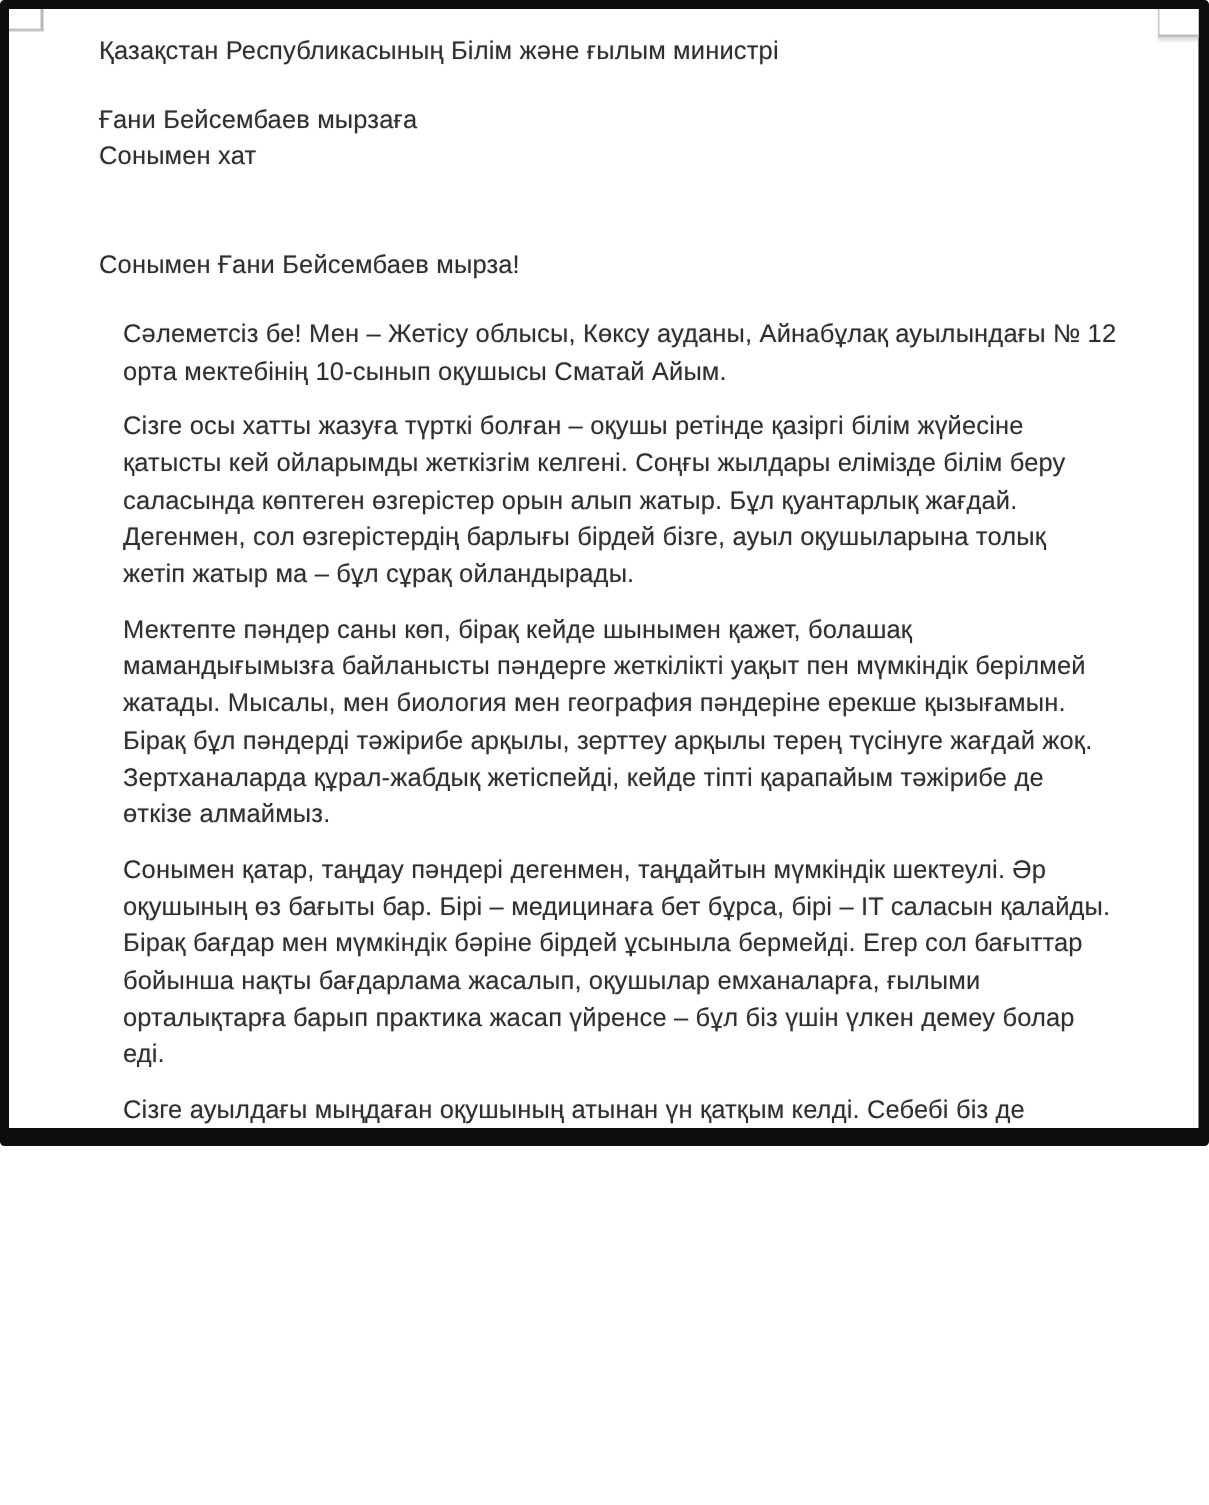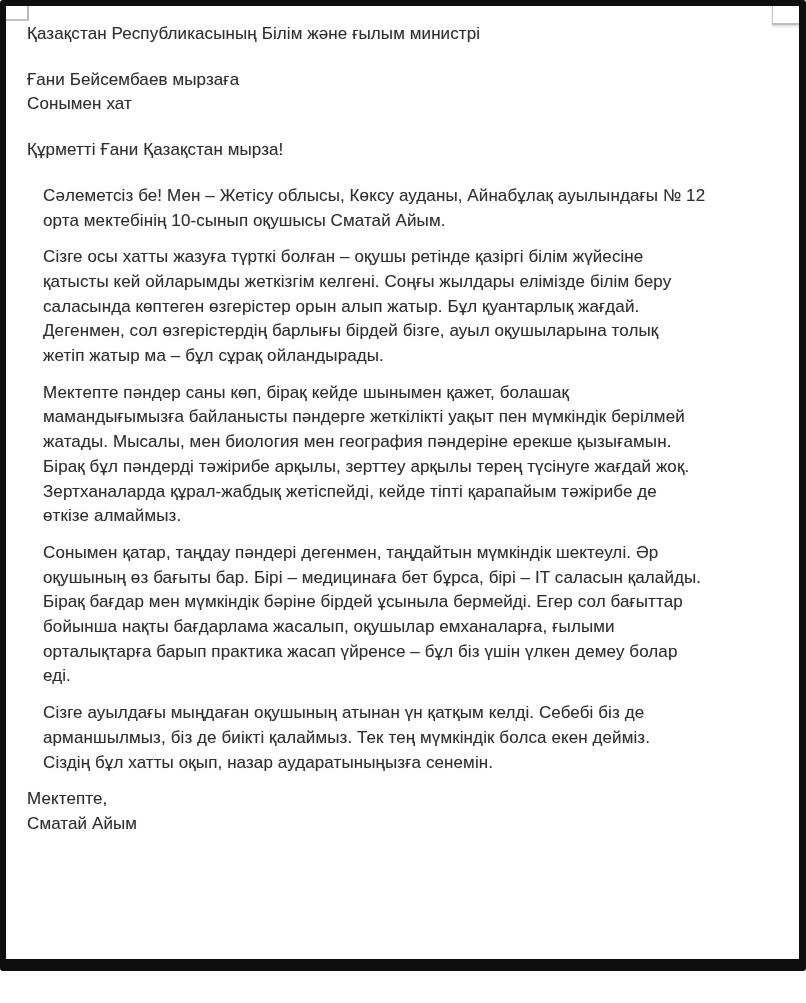--- a/index.html
+++ b/index.html
@@ -3,29 +3,30 @@
 <meta charset="utf-8">
 <style>
   html, body {
     margin: 0;
     padding: 0;
     background: #ffffff;
   }
   .page {
     position: relative;
     width: 806px;
-    height: 971px;
+    height: 764px;
     box-sizing: border-box;
     background: #ffffff;
     border: 6px solid #0e0e0e;
     border-right-width: 7px;
     border-bottom-width: 12px;
     border-radius: 3px;
     overflow: hidden;
     font-family: "Liberation Sans", "DejaVu Sans", sans-serif;
+    padding-left: 39px;
   }
   
   .corner {
     position: absolute;
     background: #ffffff;
     z-index: 5;
   }
   .corner-tl {
     top: -6px;
     left: -6px;
@@ -50,21 +51,21 @@
     height: 100%;
     padding: 16px 8px 0 21px;
     color: #2f2f2f;
     font-size: 17px;
     line-height: 24.7px;
     letter-spacing: 0.1px;
     text-shadow: 0 0 1px rgba(70,70,70,0.35);
   }
   .block { white-space: pre-line; }
   .title-line  { margin: 0 0 21px 0; }
-  .addr-block  { margin: 0 0 21px 0; }
+  .addr-block  { margin: 0 0 48px 0; }
   .salutation  { margin: 0 0 21px 0; }
   .para        { margin: 0 0 12px 16px; white-space: pre-line; }
   .closing-block { margin: 0; }
 </style>
 </head>
 <body>
 
 <div class="page">
 
   <div class="corner corner-tl"></div>
@@ -72,21 +73,21 @@
 
   <div class="content">
 
     <div class="block title-line">Қазақстан Республикасының Білім және ғылым министрі</div>
 
     <div class="addr-block">
       <div class="block">Ғани Бейсембаев мырзаға</div>
       <div class="block">Сонымен хат</div>
     </div>
 
-    <div class="block salutation">Құрметті Ғани Қазақстан мырза!</div>
+    <div class="block salutation">Сонымен Ғани Бейсембаев мырза!</div>
 
     <p class="para">Сәлеметсіз бе! Мен – Жетісу облысы, Көксу ауданы, Айнабұлақ ауылындағы № 12
 орта мектебінің 10-сынып оқушысы Сматай Айым.</p>
 
     <p class="para">Сізге осы хатты жазуға түрткі болған – оқушы ретінде қазіргі білім жүйесіне
 қатысты кей ойларымды жеткізгім келгені. Соңғы жылдары елімізде білім беру
 саласында көптеген өзгерістер орын алып жатыр. Бұл қуантарлық жағдай.
 Дегенмен, сол өзгерістердің барлығы бірдей бізге, ауыл оқушыларына толық
 жетіп жатыр ма – бұл сұрақ ойландырады.</p>
 

